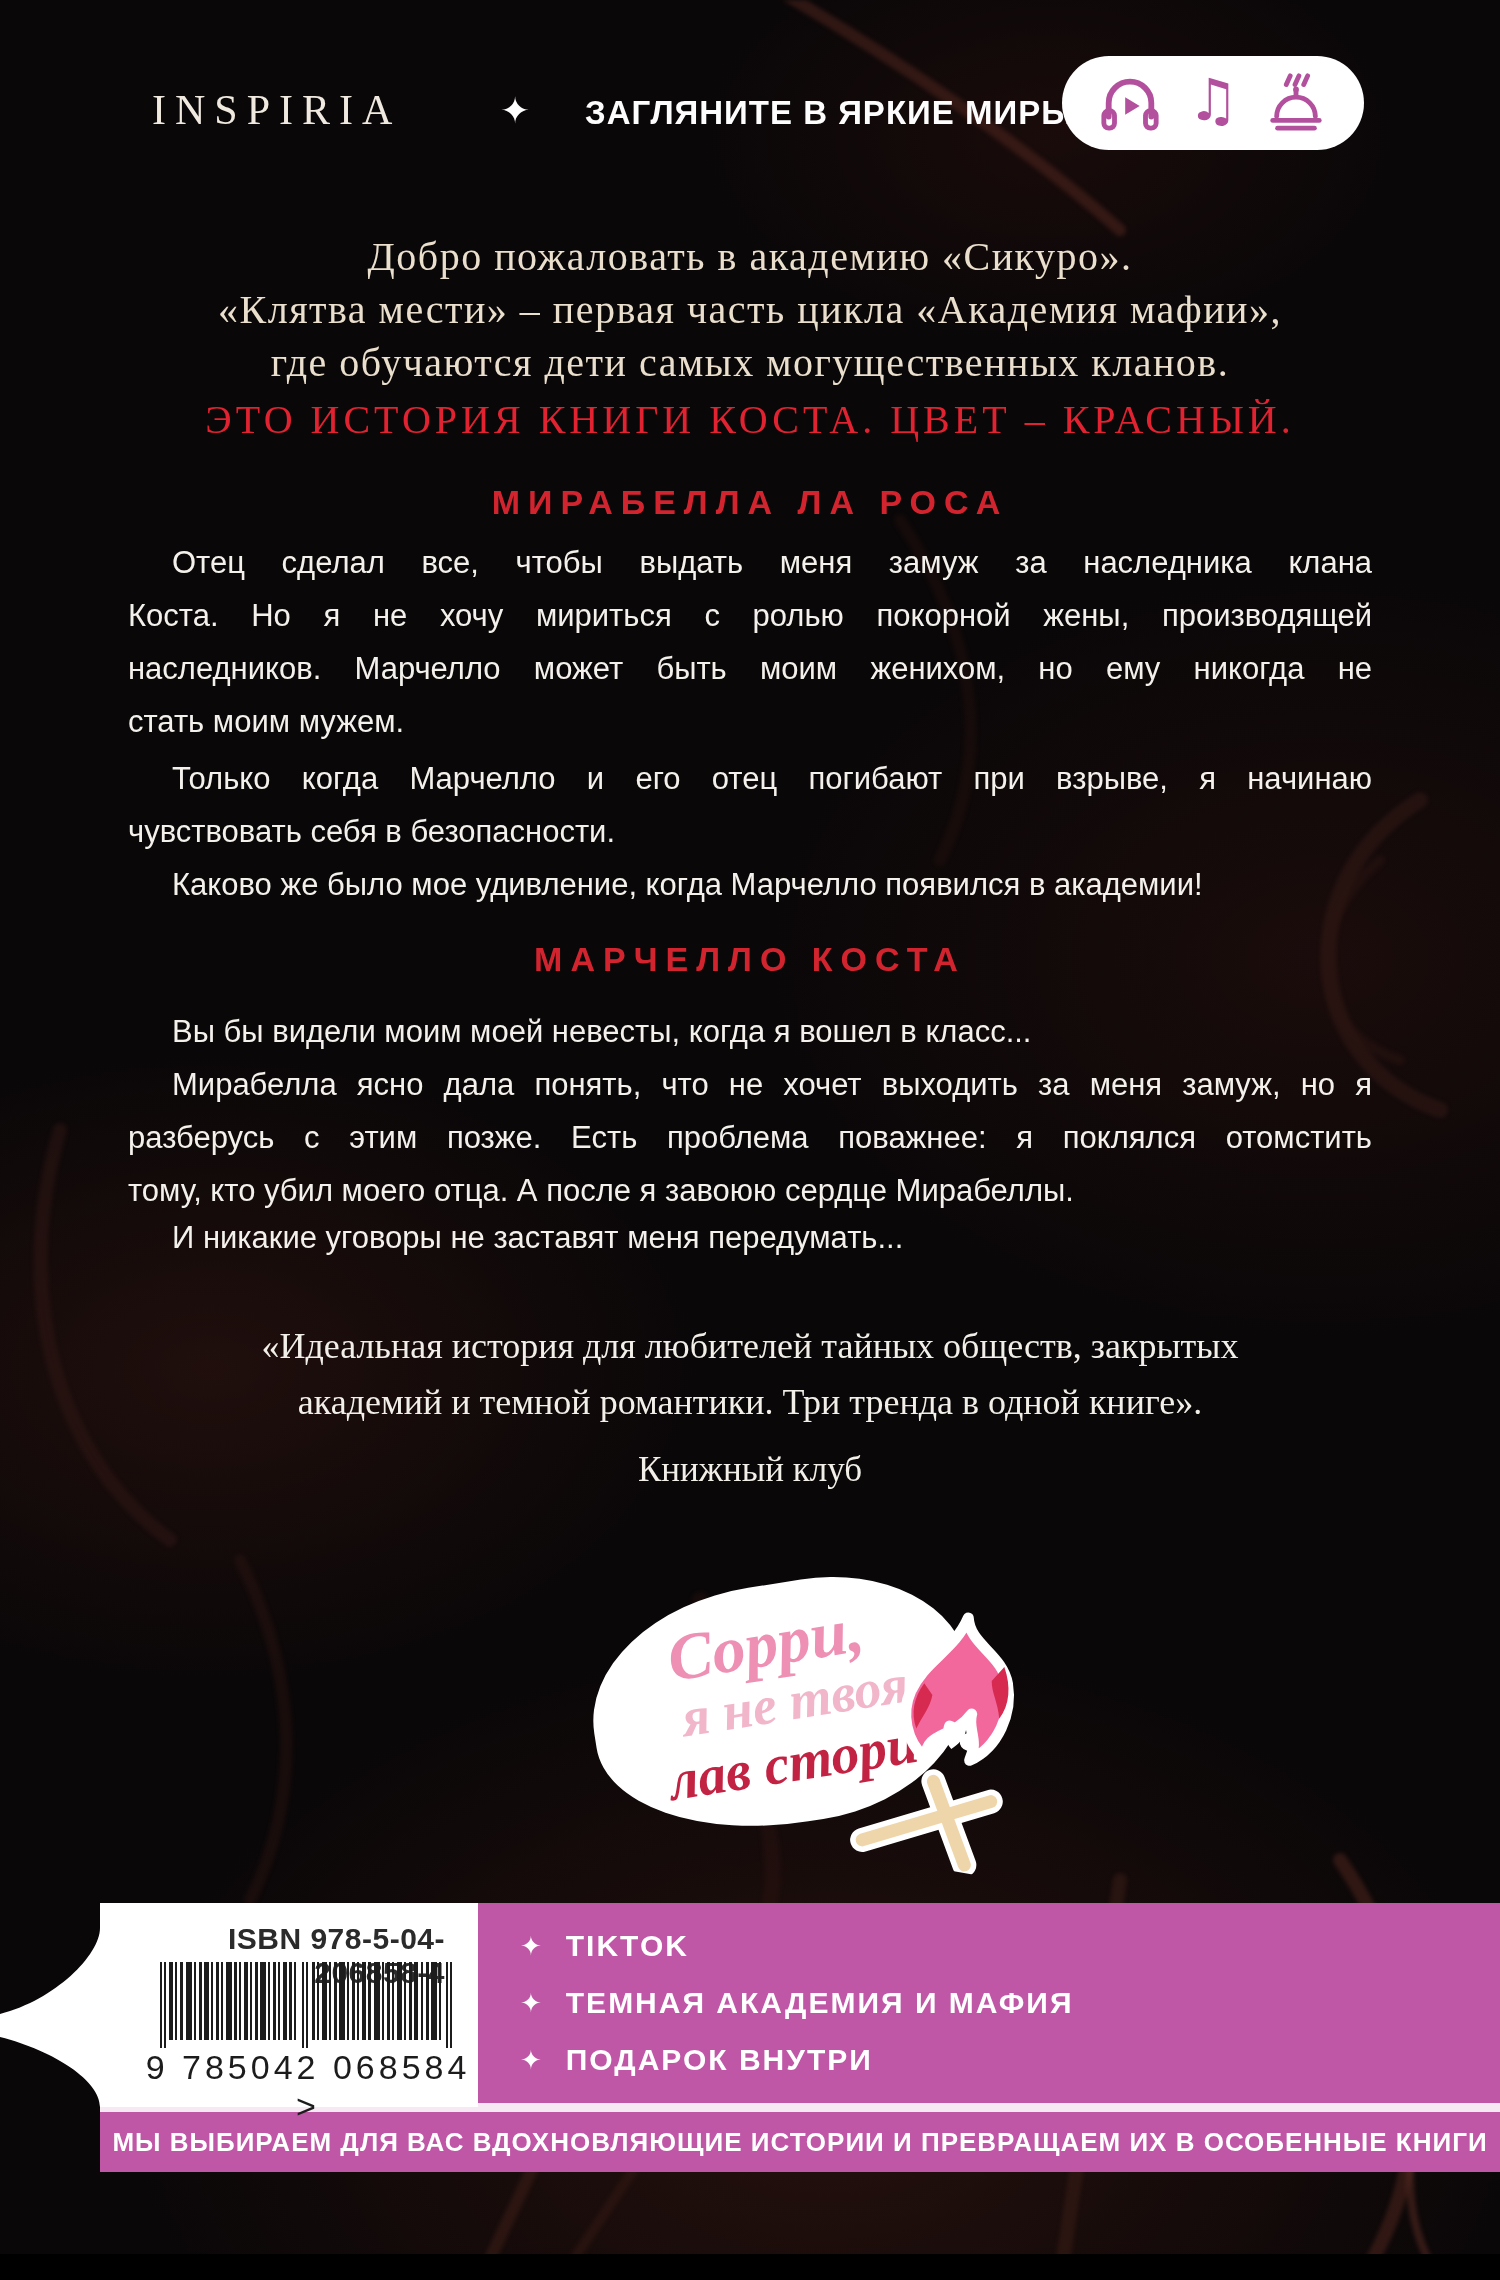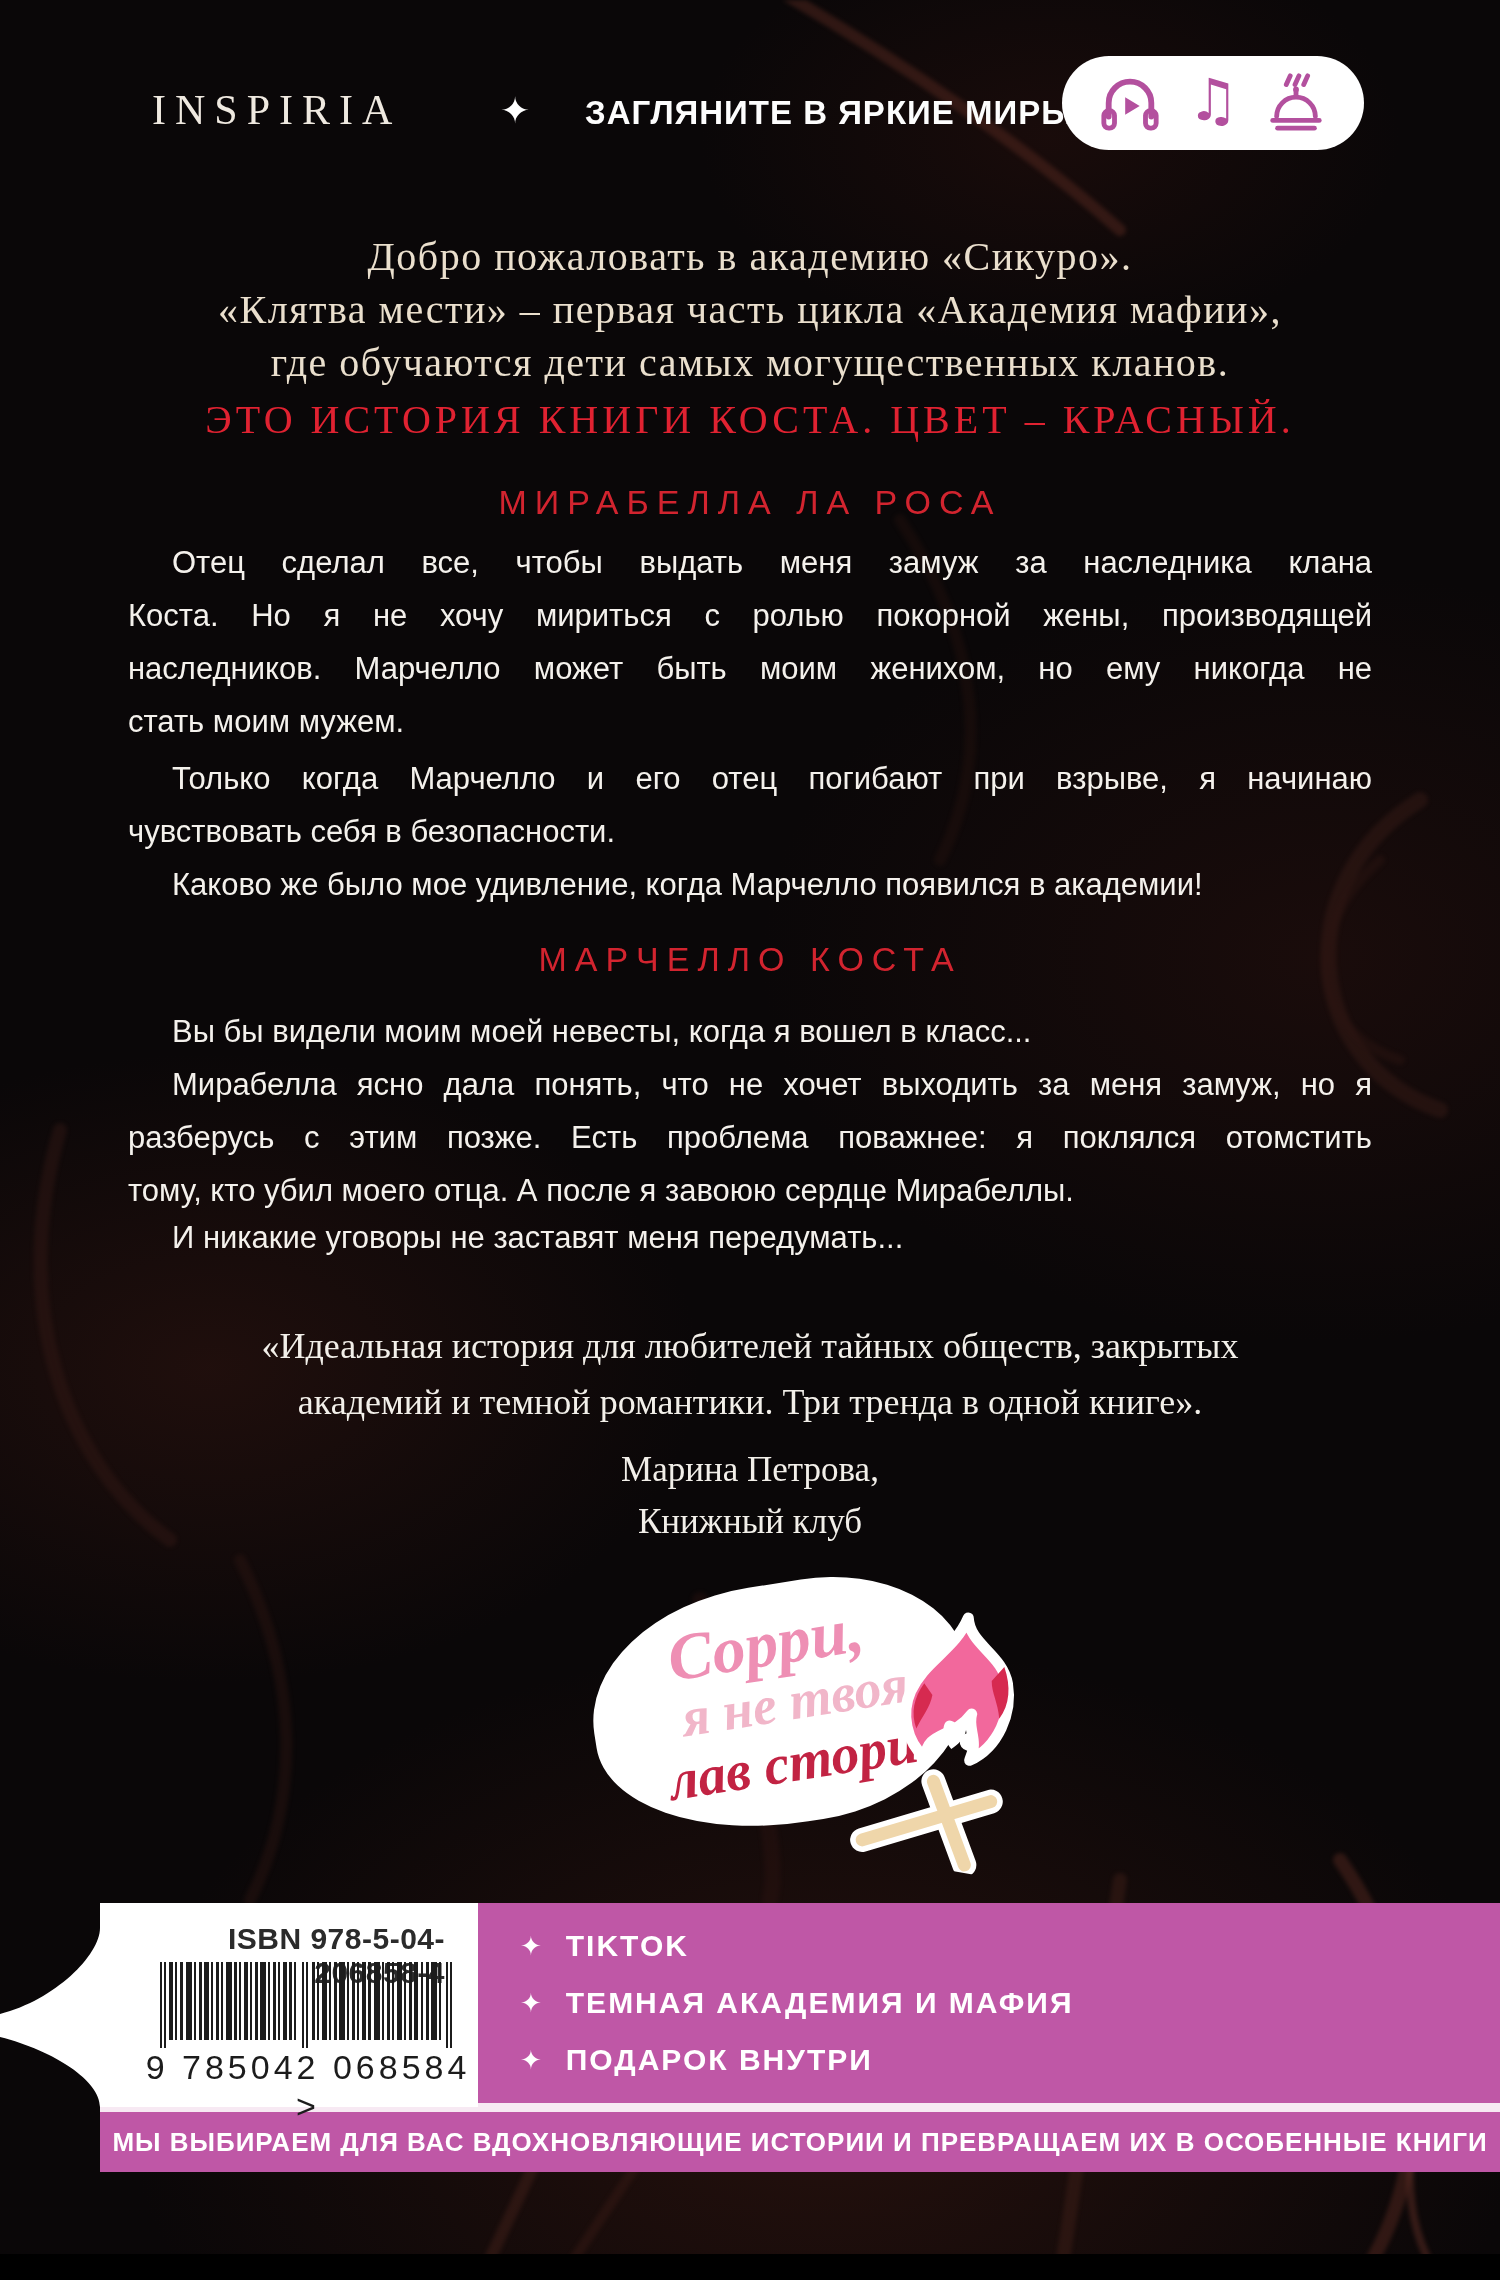--- a/index.html
+++ b/index.html
@@ -21,21 +21,21 @@
     letter-spacing:1px;color:#fdfdfd;}
   .pill{position:absolute;left:1062px;top:56px;width:302px;height:94px;background:#fff;
     border-radius:48px;display:flex;align-items:center;justify-content:center;gap:26px;}
   .pill .note{font-family:"DejaVu Sans",sans-serif;font-size:58px;color:#b3509e;line-height:1;margin-top:-6px;}
   
   .intro{position:absolute;left:50px;top:230px;width:1400px;text-align:center;
     font-family:"Liberation Serif",serif;font-size:40px;line-height:53px;
     letter-spacing:1.5px;color:#eadfcd;}
   .intro .hl{color:#e02231;letter-spacing:4px;margin-top:4px;font-size:40px;}
   
-  .shead{position:absolute;left:128px;width:1244px;text-align:center;font-weight:normal;
+  .shead{position:absolute;left:128px;width:1244px;text-align:center;font-weight:bold;
     font-size:34px;letter-spacing:8px;color:#d2242f;}
   .para{position:absolute;left:128px;width:1244px;color:#f4f1ec;font-size:31px;line-height:53px;}
   .p-body{white-space:pre-line;text-align:justify;text-align-last:justify;}
   .p-last{text-align:left;}
   .ind{text-indent:44px;}
   
   .quote{position:absolute;left:100px;top:1318px;width:1300px;text-align:center;
     font-family:"Liberation Serif",serif;font-size:36px;line-height:56px;color:#f2efe9;
     white-space:pre-line;}
   .attrib{position:absolute;left:100px;top:1444px;width:1300px;text-align:center;
@@ -145,21 +145,20 @@
 разберусь с этим позже. Есть проблема поважнее: я поклялся отомстить</div>
     <div class="p-last">тому, кто убил моего отца. А после я завоюю сердце Мирабеллы.</div>
   </div>
   <div class="para" style="top:1211px;">
     <div class="p-last ind">И никакие уговоры не заставят меня передумать...</div>
   </div>
 
   <div class="quote">«Идеальная история для любителей тайных обществ,  закрытых
 академий и темной романтики. Три тренда в одной книге».</div>
   <div class="attrib">
-    <div>Марина Петрова,</div>
     <div>Книжный клуб</div>
   </div>
 
   <div class="sticker">
     <div class="l1">Сорри,</div>
     <div class="l2">я не твоя</div>
     <div class="l3">лав стори</div>
   </div>
   <svg class="match" width="210" height="270" viewBox="0 0 210 270">
     <path d="M40,255 L160,195" stroke="#ffffff" stroke-width="24" stroke-linecap="round"></path>

